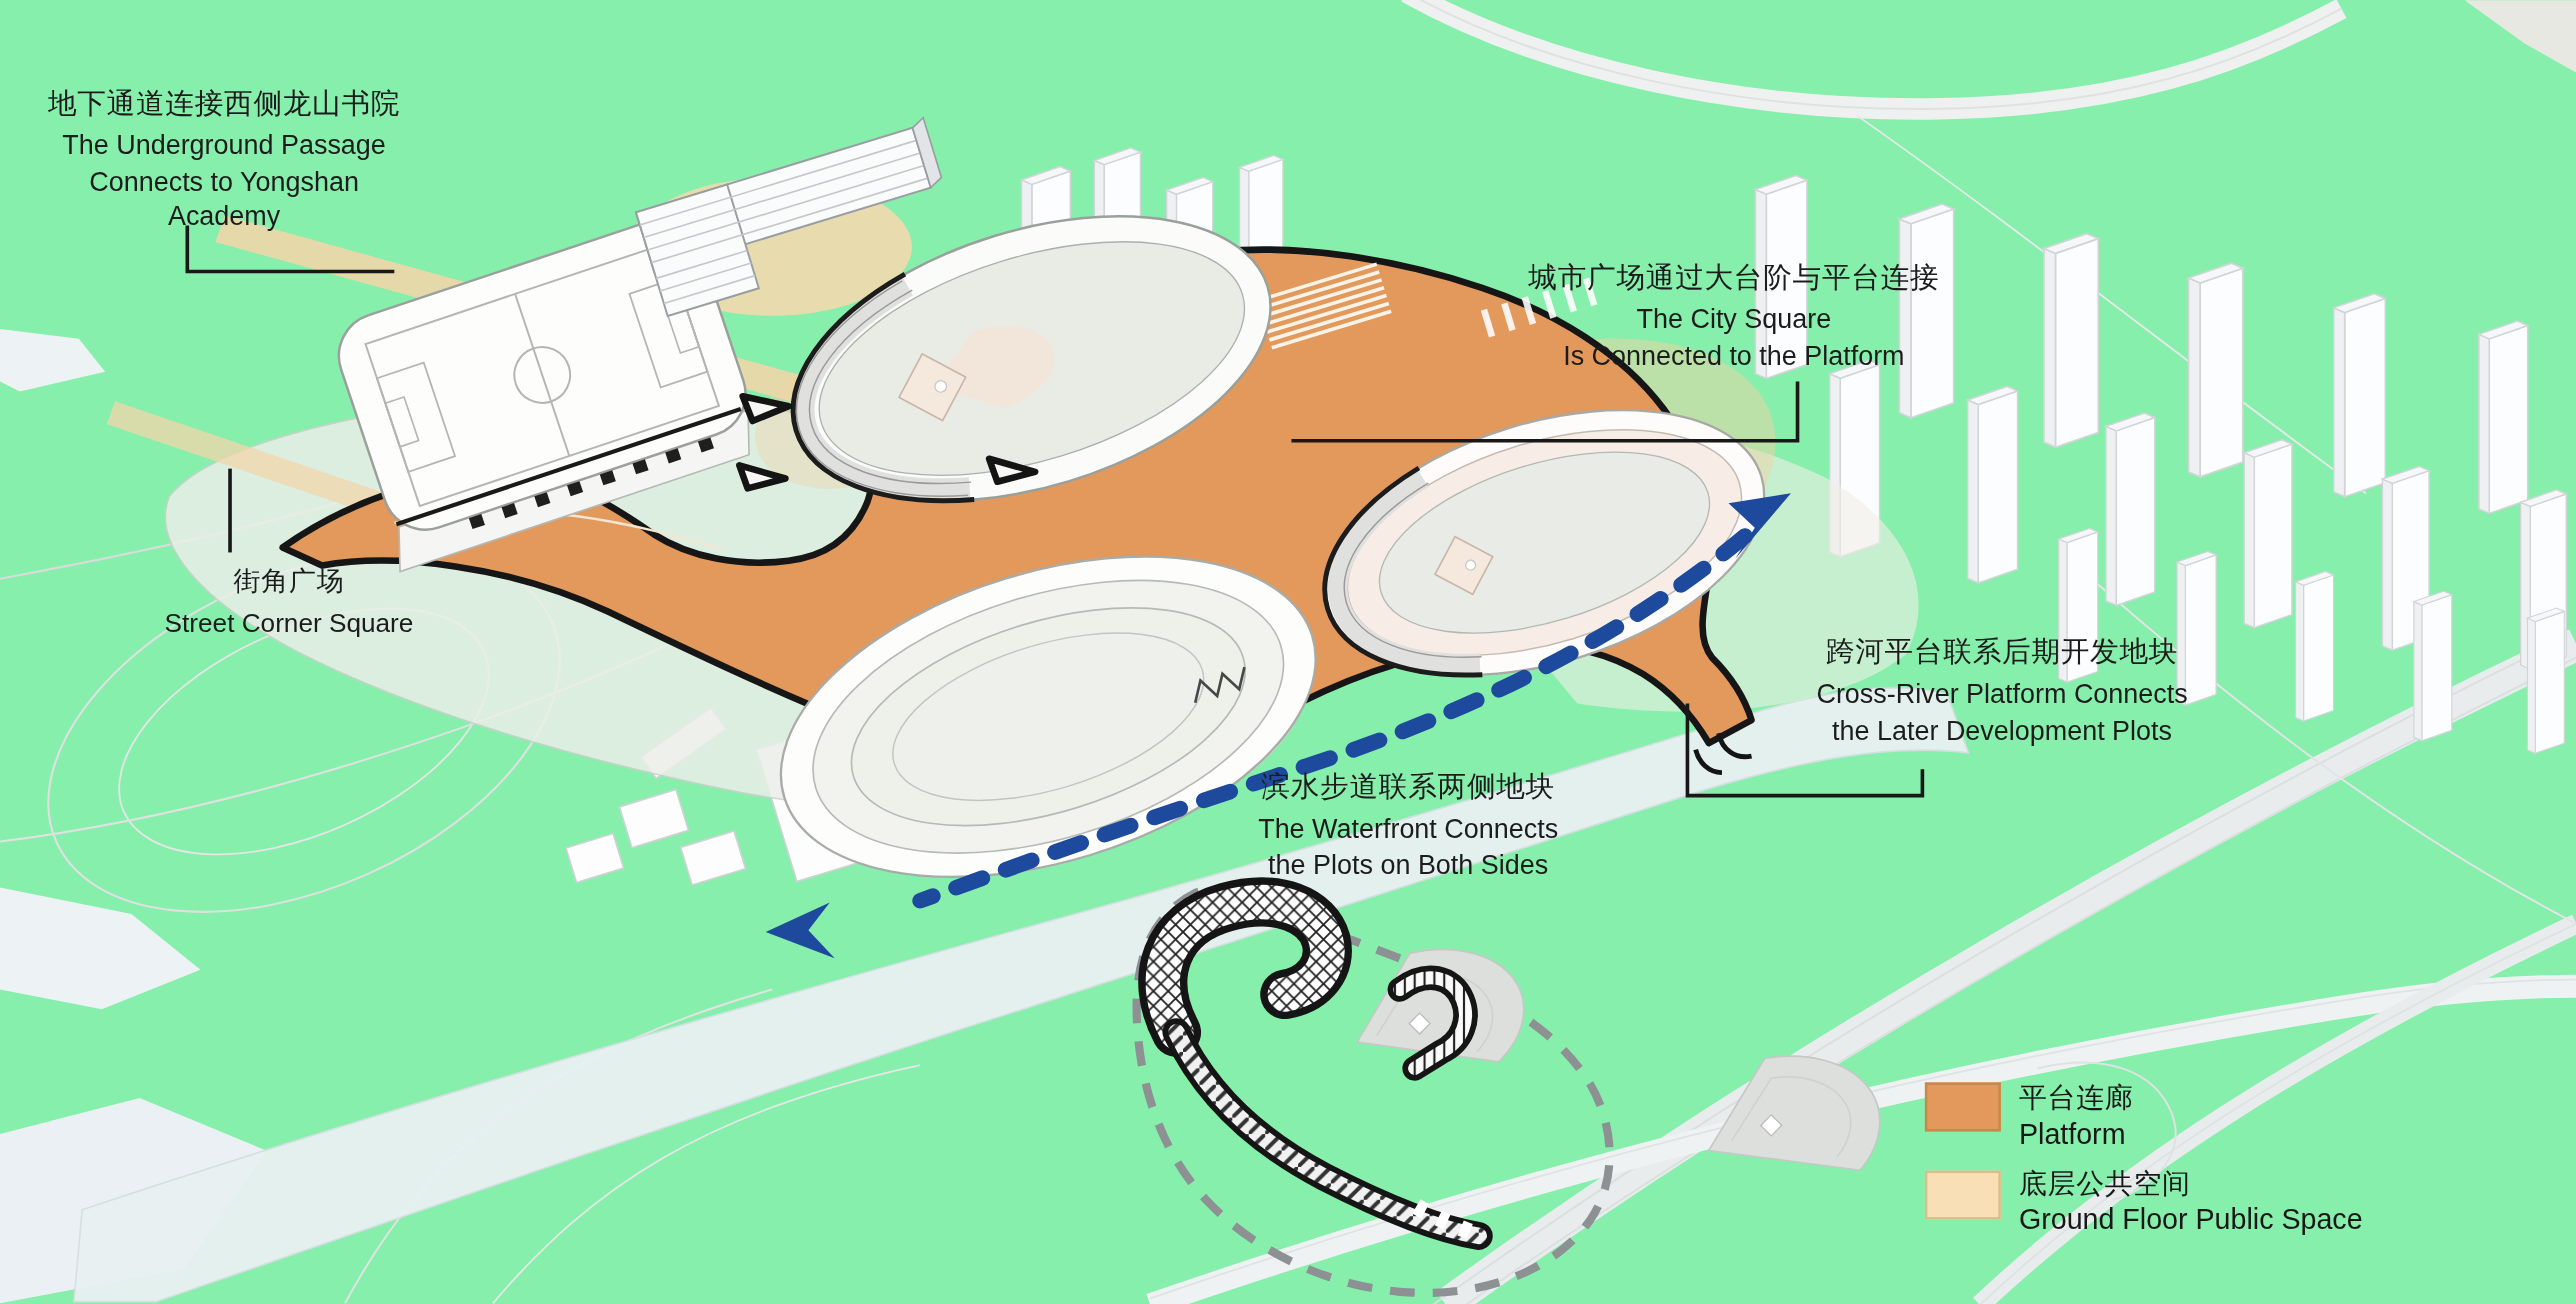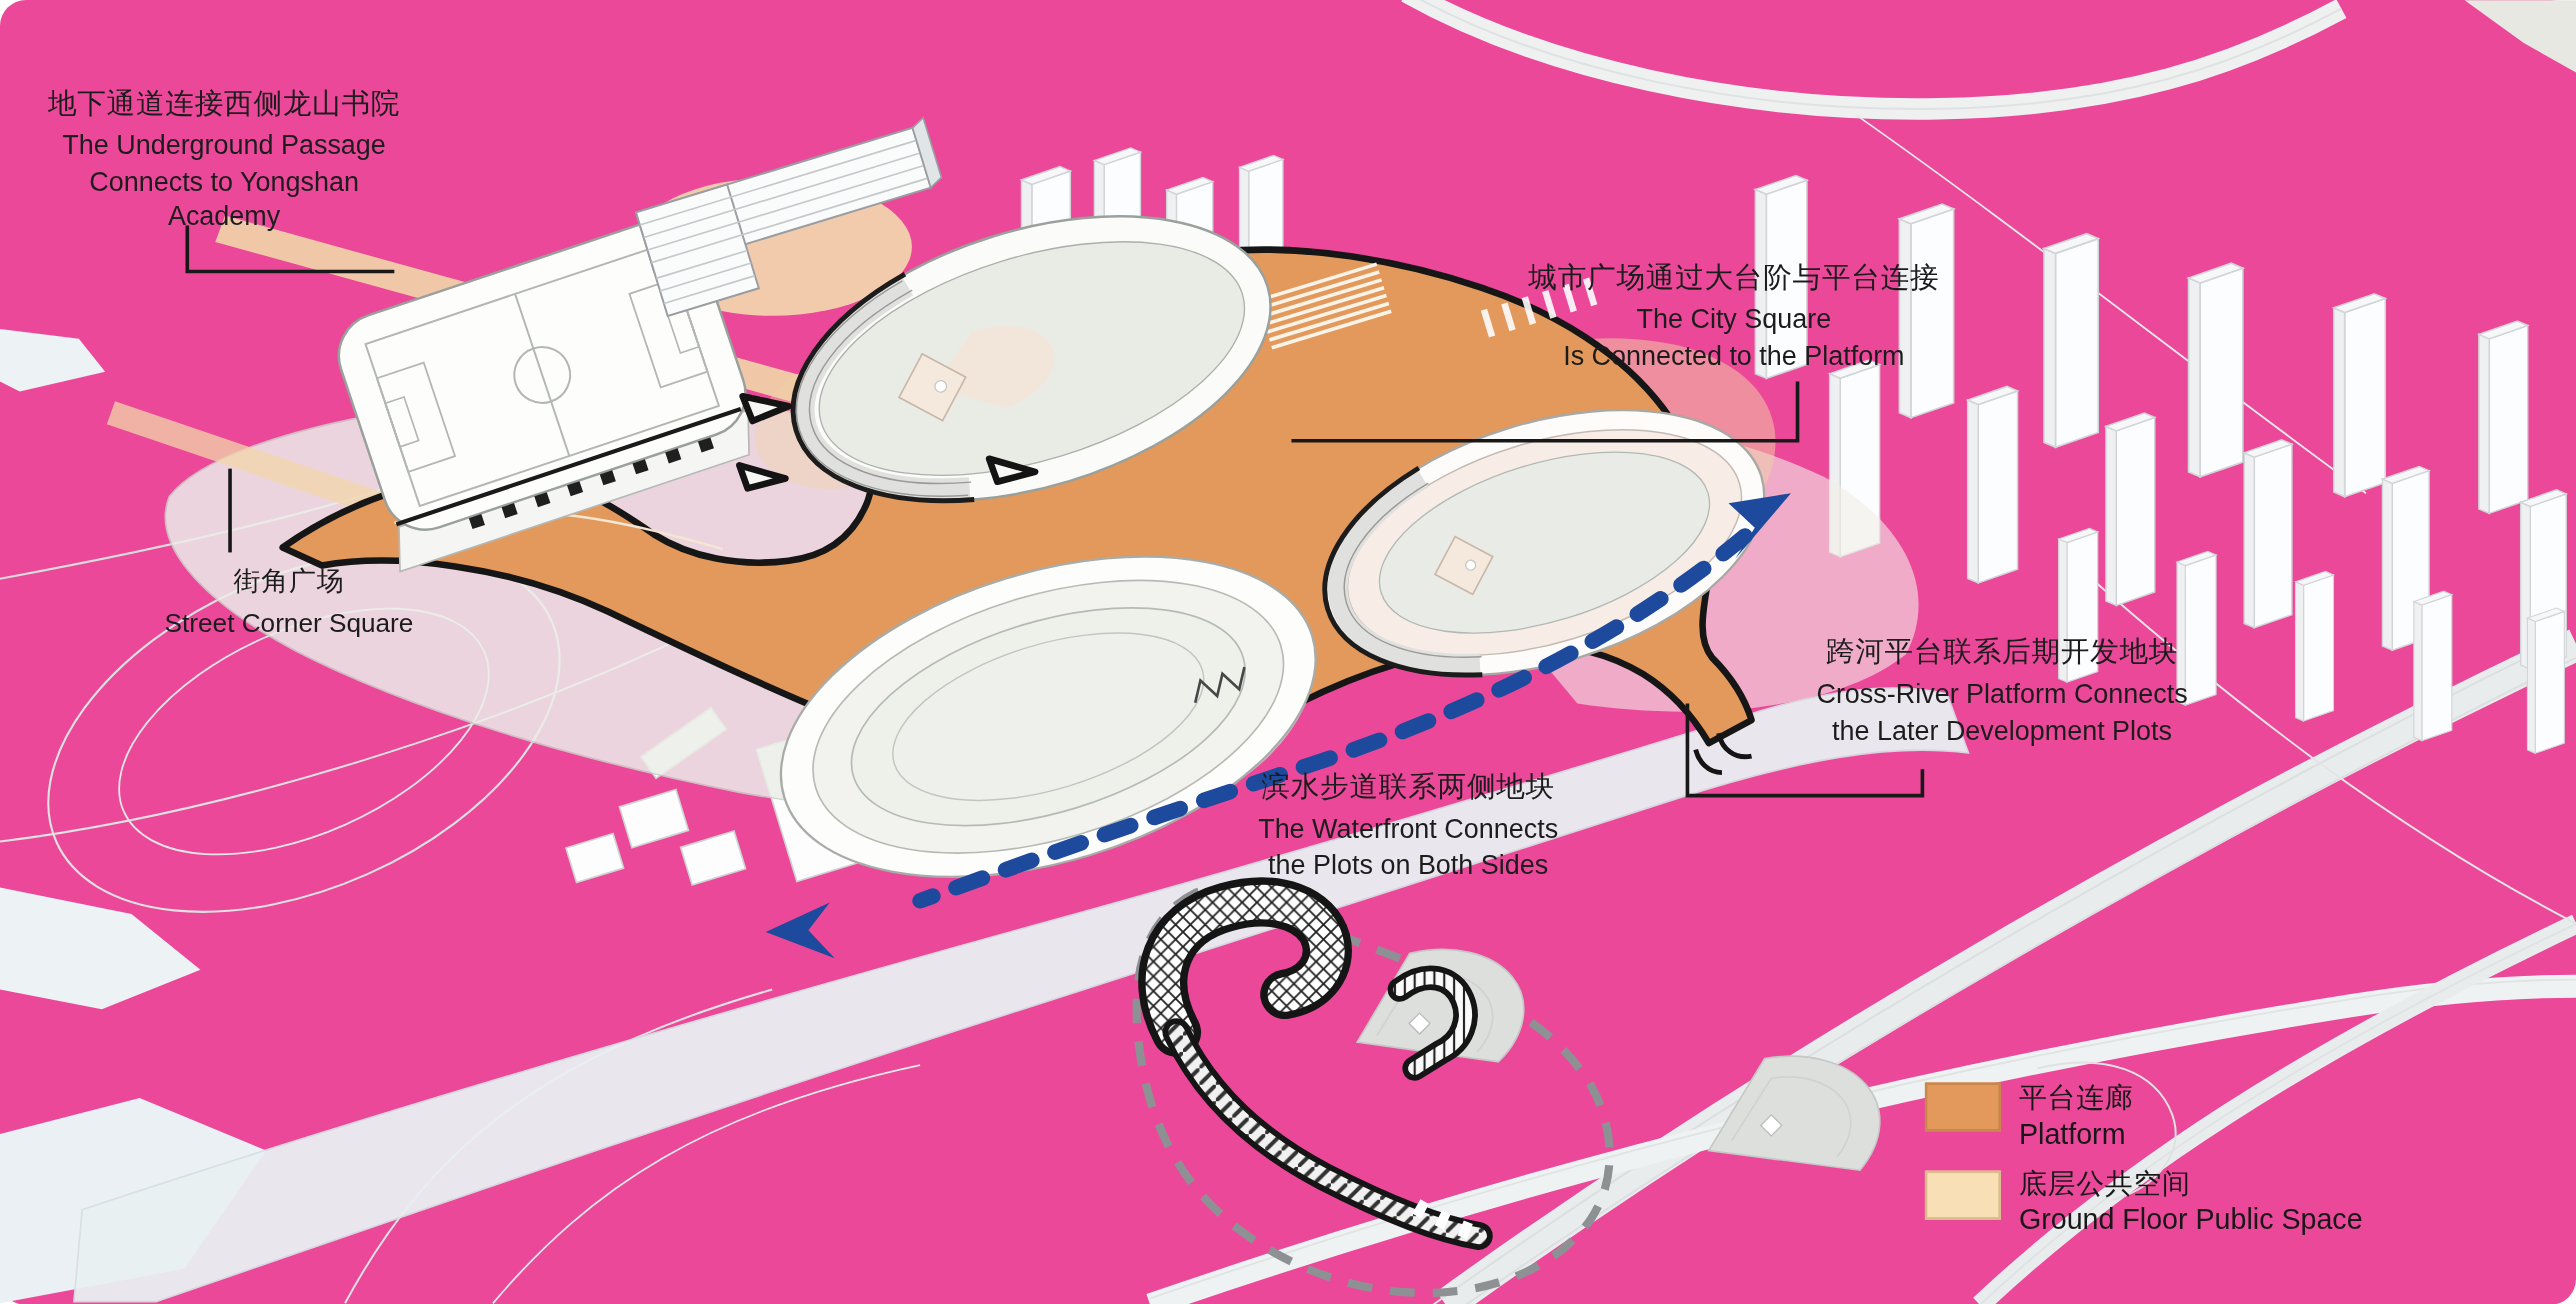--- a/index.html
+++ b/index.html
@@ -1,16 +1,16 @@
 <!DOCTYPE html>
 <html style="font-size:10.7px"><head>
 <meta charset="utf-8">
 <style>
   html,body{margin:0;padding:0;background:#ffffff;overflow:hidden;}
-  #stage{position:relative;width:2576px;height:1305px;background:#ec4899;font-family:"Liberation Sans","DejaVu Sans",sans-serif;border-radius:26px;}
+  #stage{position:relative;width:2576px;height:1305px;background:#86efac;font-family:"Liberation Sans","DejaVu Sans",sans-serif;}
   #design{position:absolute;left:0;top:0;width:1052px;height:533px;transform:scale(2.449);transform-origin:0 0;}
   #art{position:absolute;left:0;top:0;}
   .ann{position:absolute;text-align:center;color:#1c1c1c;line-height:1.18;}
   .ann .zh{font-size:11.7px;letter-spacing:0.3px;margin-bottom:3.4px;}
   .ann .en{font-size:11px;line-height:1.32;}
   .ann-sm .zh{font-size:11px;}
   .ann-sm .en{font-size:10.7px;}
   #legend{position:absolute;left:786px;top:441px;}
   .lg-row{display:flex;align-items:flex-start;margin-bottom:7.4px;}
   .lg-swatch{width:29px;height:18px;flex:0 0 auto;margin-right:7.4px;margin-top:1.3px;}

